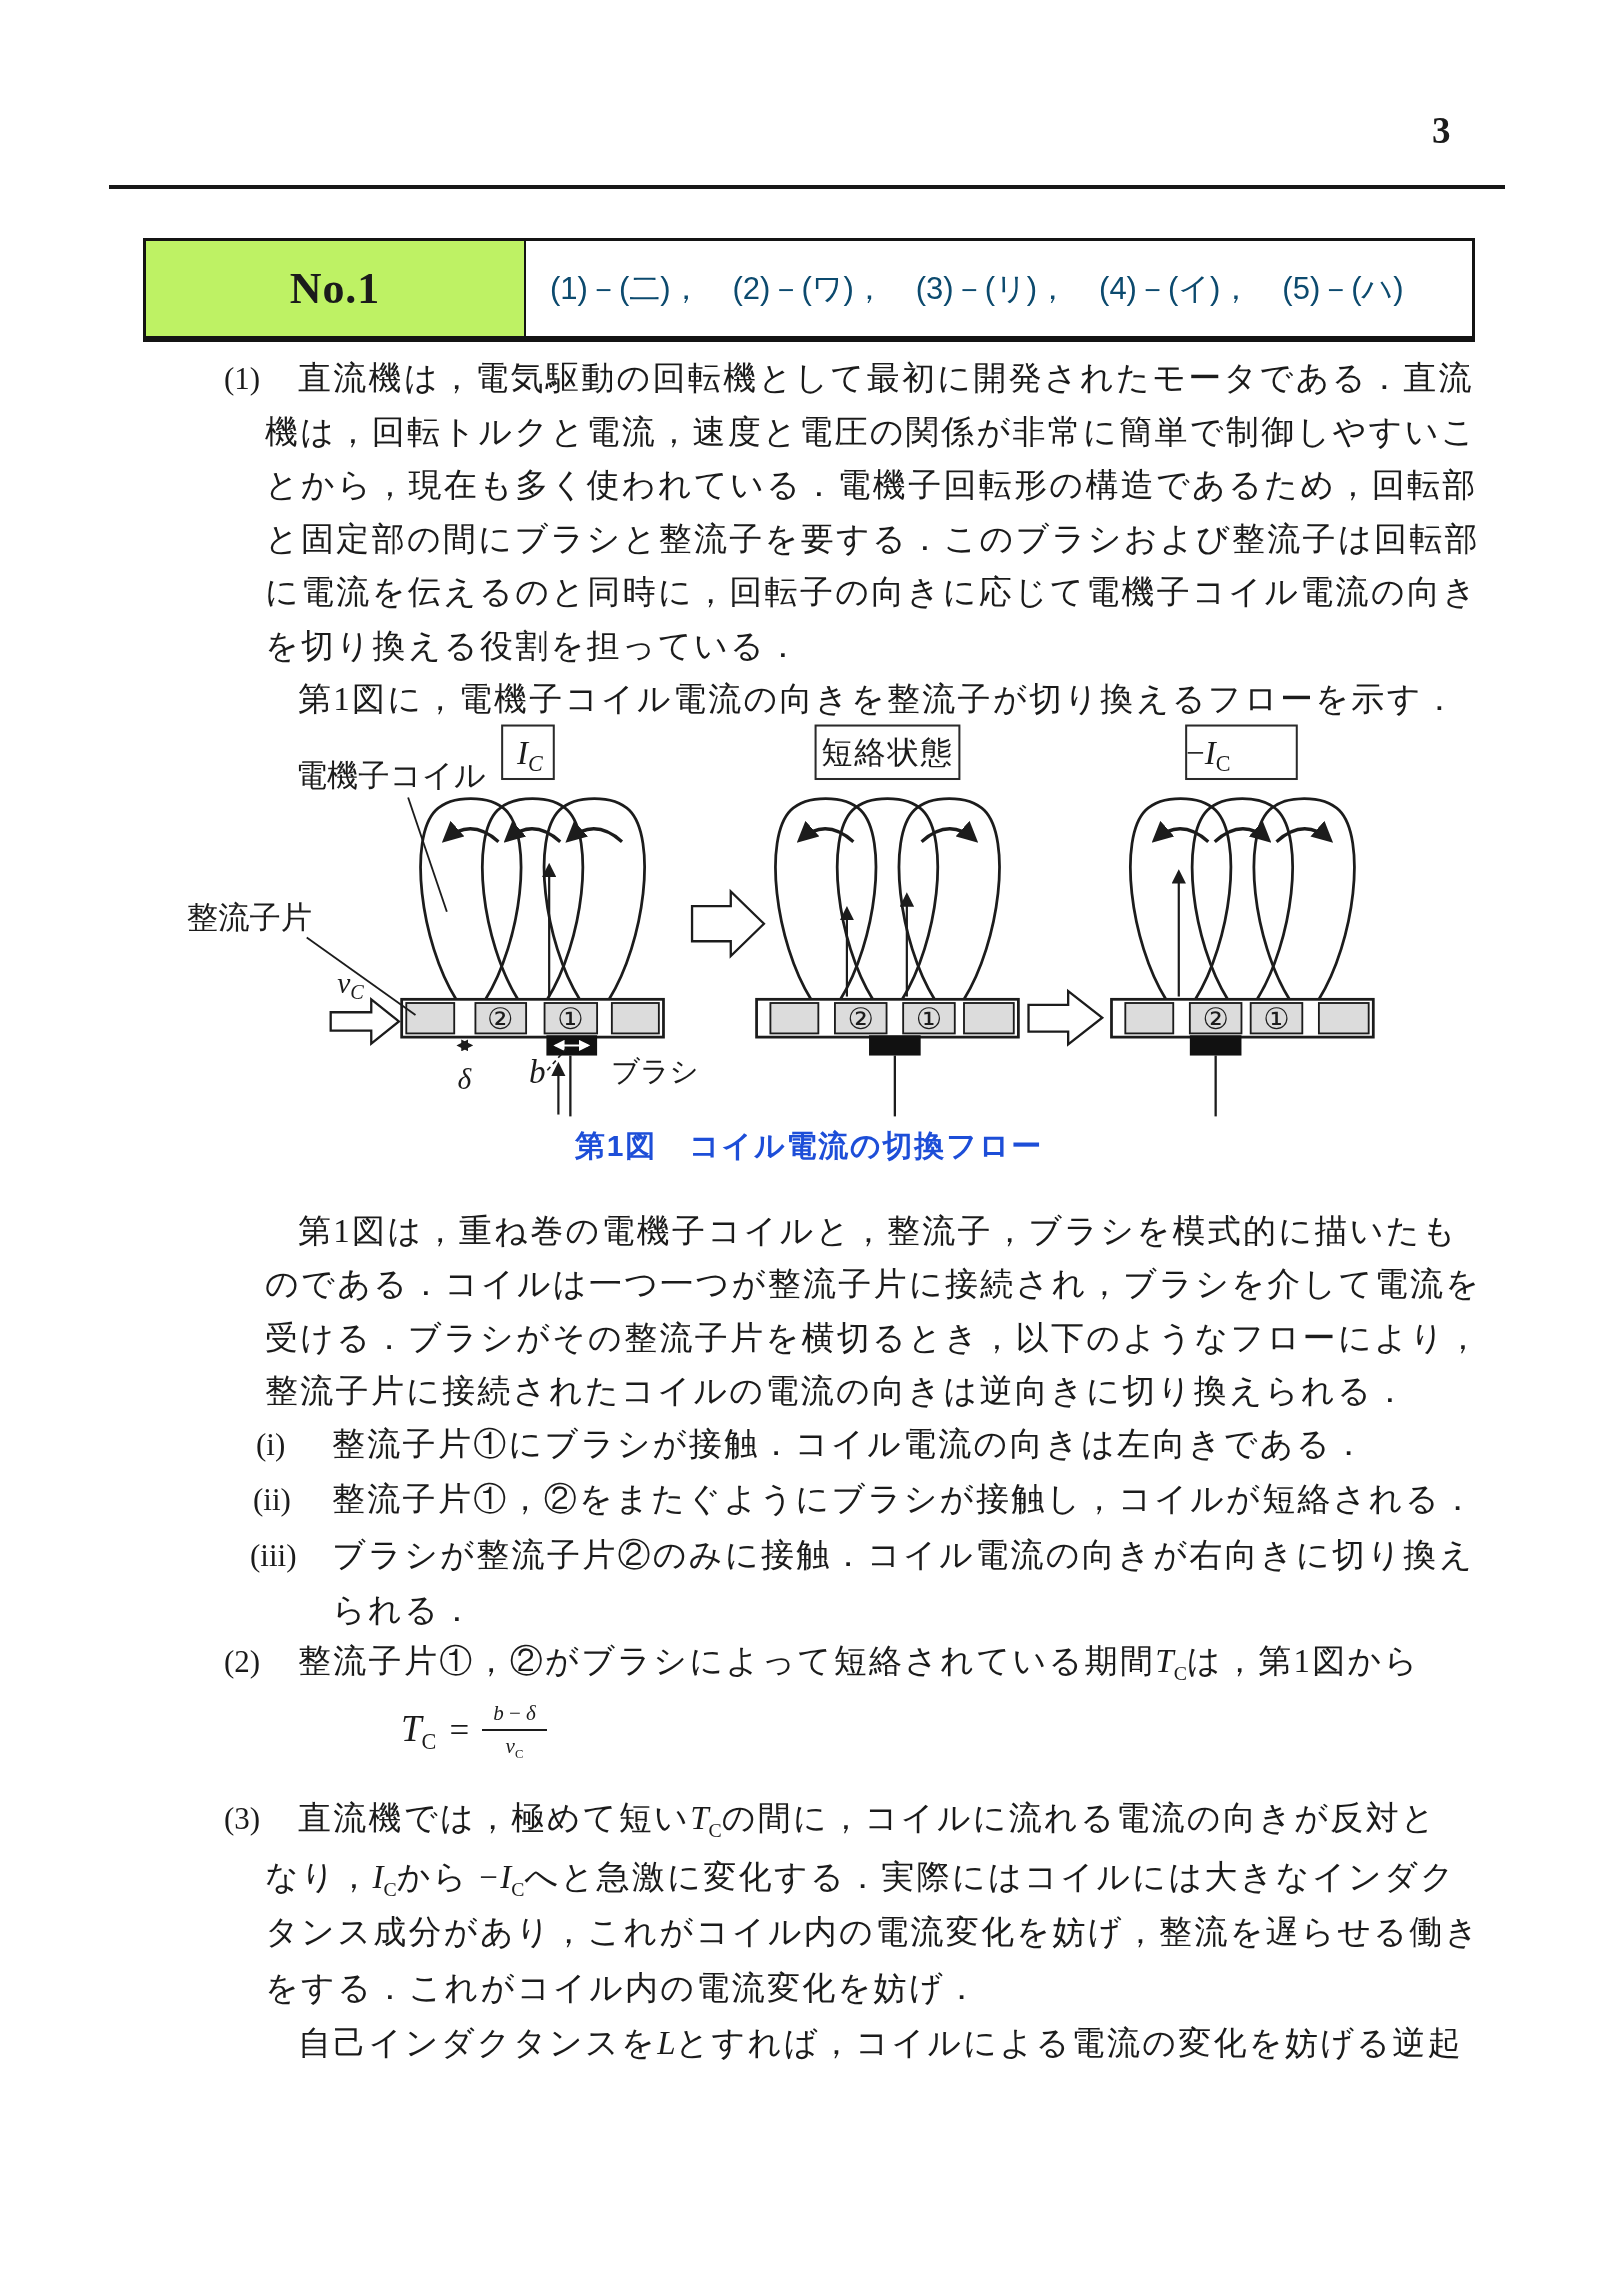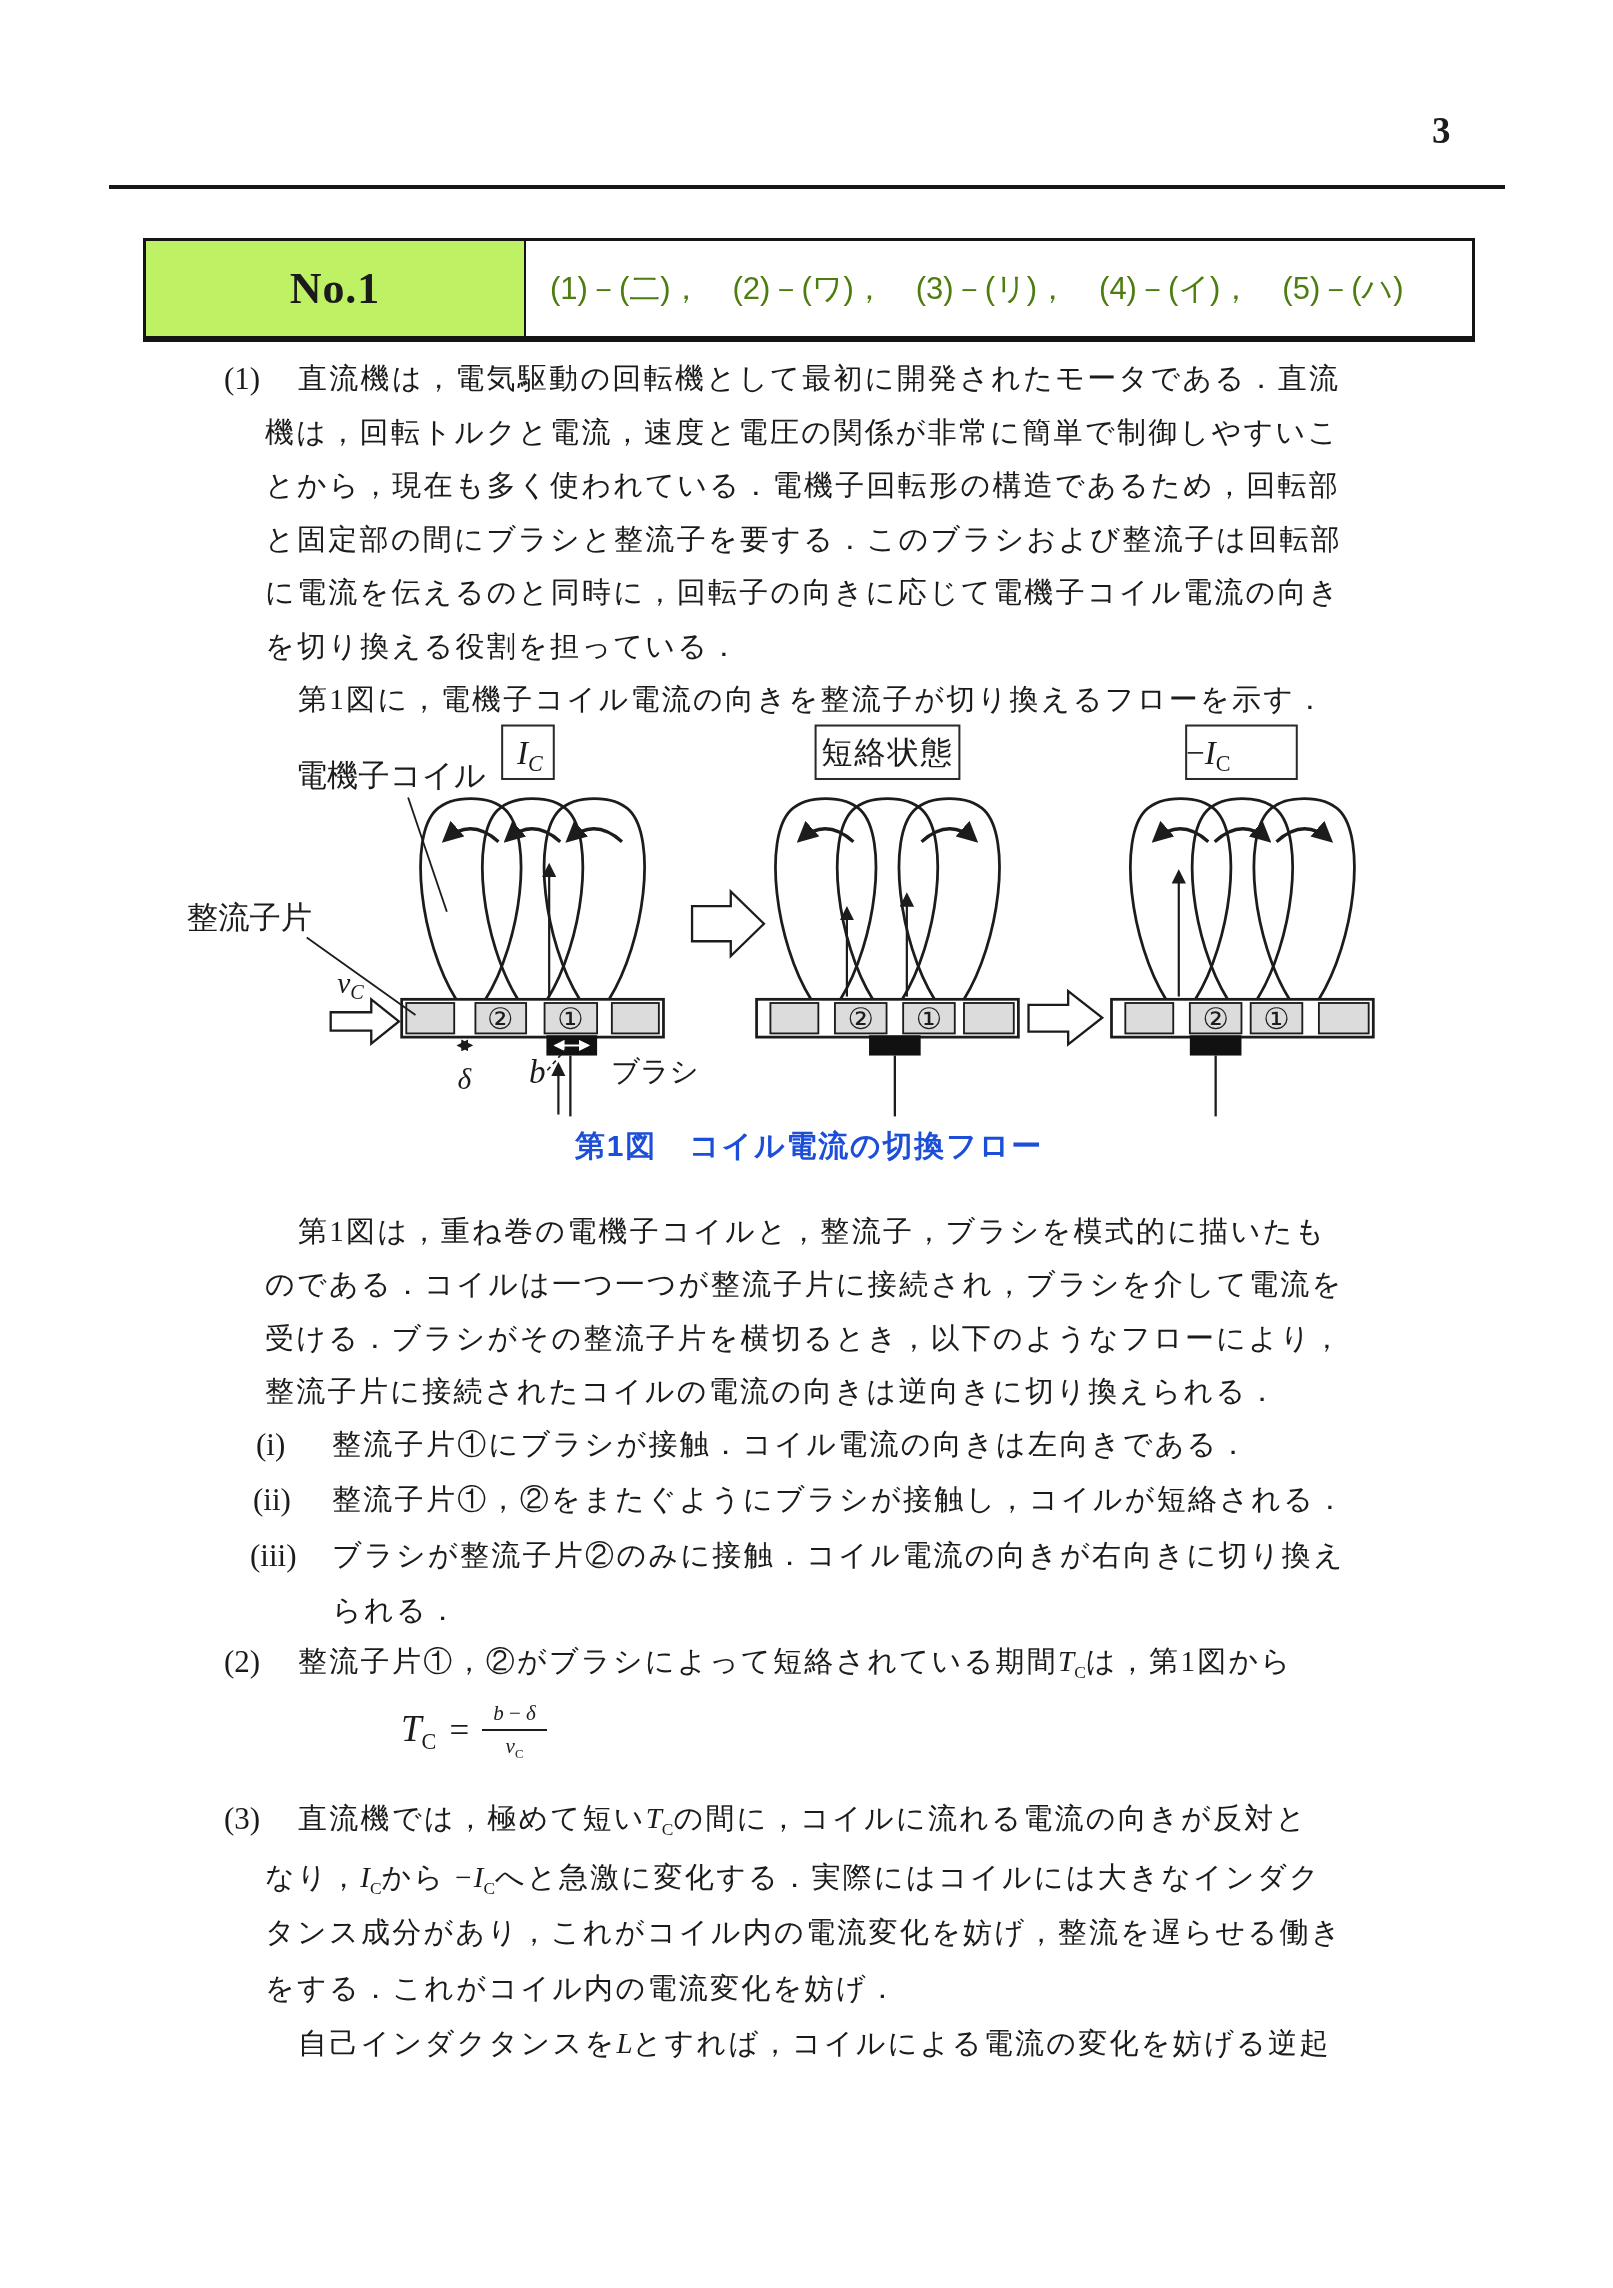--- a/index.html
+++ b/index.html
@@ -8,23 +8,23 @@
   .pageno{position:absolute;left:1432px;top:109px;font-size:37px;font-weight:bold;}
   .toprule{position:absolute;left:109px;top:185px;width:1396px;height:3.7px;background:#171717;}
   
   .ansbox{position:absolute;left:143px;top:238px;width:1332px;height:104px;
           border:3.7px solid #141414;border-bottom-width:6.5px;box-sizing:border-box;background:#fff;}
   .ansno{position:absolute;left:0;top:0;bottom:0;width:378px;background:#bef264;
          border-right:2.8px solid #141414;display:flex;align-items:center;justify-content:center;
          font-size:44px;font-weight:bold;letter-spacing:0.9px;}
   .ansvals{position:absolute;left:378px;top:0;bottom:0;right:0;display:flex;align-items:center;
            padding-left:26px;font-family:"Liberation Sans","DejaVu Sans",sans-serif;
-           font-size:31px;color:#4d7c0f;white-space:pre;}
-  
-  .tl{position:absolute;font-size:29px;letter-spacing:2.3px;line-height:41px;white-space:pre;}
+           font-size:31px;color:#0c4a6e;white-space:pre;}
+  
+  .tl{position:absolute;font-size:33px;letter-spacing:2.3px;line-height:41px;white-space:pre;}
   .mk{position:absolute;font-size:31px;letter-spacing:0;line-height:41px;white-space:pre;}
   .tl sub, .mk sub, .equation sub{font-size:0.6em;letter-spacing:0;}
   i.var{font-style:italic;font-family:"Liberation Serif","DejaVu Serif",serif;letter-spacing:0;}
   
   .fig{position:absolute;left:138px;top:720px;width:1357px;height:401px;}
   .fig text{fill:#1c1c1c;}
   .caption{position:absolute;left:143px;top:1126px;width:1332px;text-align:center;
            font-family:"Liberation Sans","DejaVu Sans",sans-serif;font-weight:bold;
            font-size:30px;letter-spacing:1.8px;color:#1d4ed8;}
   

